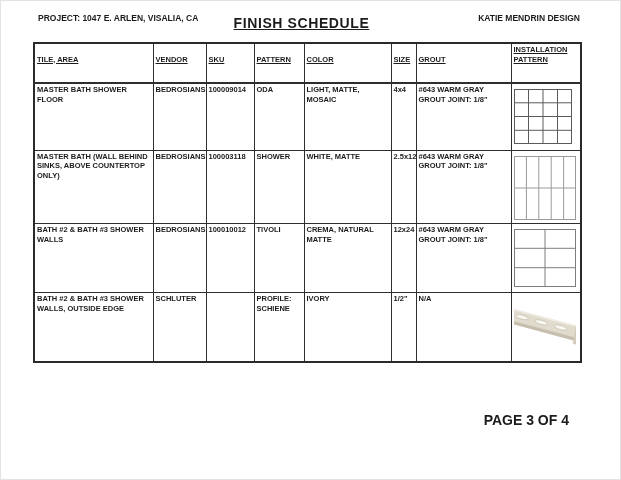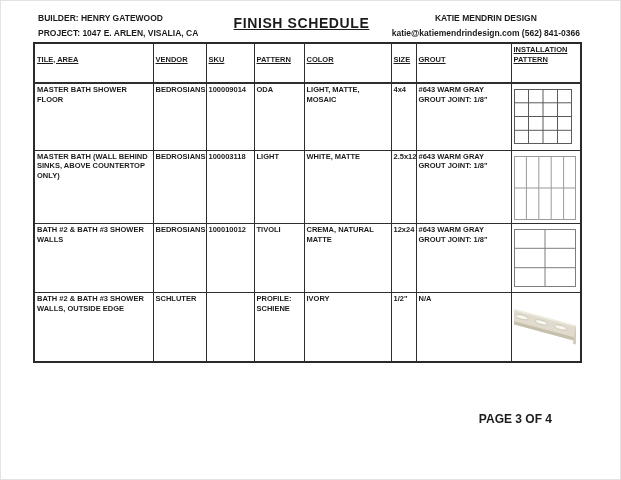--- a/index.html
+++ b/index.html
@@ -51,29 +51,27 @@
   tr.row-3 { height:68px;border-radius:25px; }
   td.pat-cell { text-align:center; vertical-align:top; padding:0; }
   .pat { display:inline-block; margin-top:4px; }
   .pat svg { display:block; }
   .trim-wrap { display:inline-block; margin-top:5px; }
 </style>
 </head>
 <body>
 
 <div class="hdr-left">
-  <div>BUILDER: HENRY GATEWOOD</div>
   <div>PROJECT: 1047 E. ARLEN, VISALIA, CA</div>
 </div>
 
 <div class="hdr-title">FINISH SCHEDULE</div>
 
 <div class="hdr-right">
   <div>KATIE MENDRIN DESIGN</div>
-  <div>katie@katiemendrindesign.com (562) 841-0366</div>
 </div>
 
 <table class="schedule">
   <colgroup>
     <col style="width:119px">
       <col style="width:53px">
       <col style="width:48px">
       <col style="width:50px">
     <col style="width:87px">
       <col style="width:25px">
@@ -114,21 +112,21 @@
                 <rect x="0.5" y="0.5" width="57" height="54"></rect>
               </g>
             </svg></div>
     </td>
   </tr>
 
   <tr class="row-1">
     <td>MASTER BATH (WALL BEHIND SINKS, ABOVE COUNTERTOP ONLY)</td>
     <td>BEDROSIANS</td>
     <td>100003118</td>
-    <td>LIGHT</td>
+    <td>SHOWER</td>
     <td>WHITE, MATTE</td>
     <td>2.5x12</td>
     <td class="pre">#643 WARM GRAY
 GROUT JOINT: 1/8"</td>
     <td class="pat-cell">
       <div class="pat"><svg width="62" height="64">
               <g stroke="#9a9a9a" stroke-width="1" fill="none">
                 <line x1="12.4" y1="1" x2="12.4" y2="63"></line>
                 <line x1="24.8" y1="1" x2="24.8" y2="63"></line>
                 <line x1="37.2" y1="1" x2="37.2" y2="63"></line>
@@ -182,13 +180,13 @@
             <ellipse cx="46" cy="24.5" rx="6.5" ry="2" fill="#f8f7f2" stroke="#c6bfae" stroke-width="0.7"></ellipse>
             <path d="M 60 19 L 68 19 L 68 37 L 62 37 Z" fill="#d3ccbb"></path>
           </g>
         </svg>
       </span>
     </td>
   </tr>
 </tbody>
   </table>
 
-<div style="position:absolute; right:69px; top:412px; font-size:12px;text-align:right;">PAGE 3 OF 4</div>
+<div style="position:absolute; right:52px; top:412px; font-size:14px;text-align:right;">PAGE 3 OF 4</div>
 
 </body></html>

